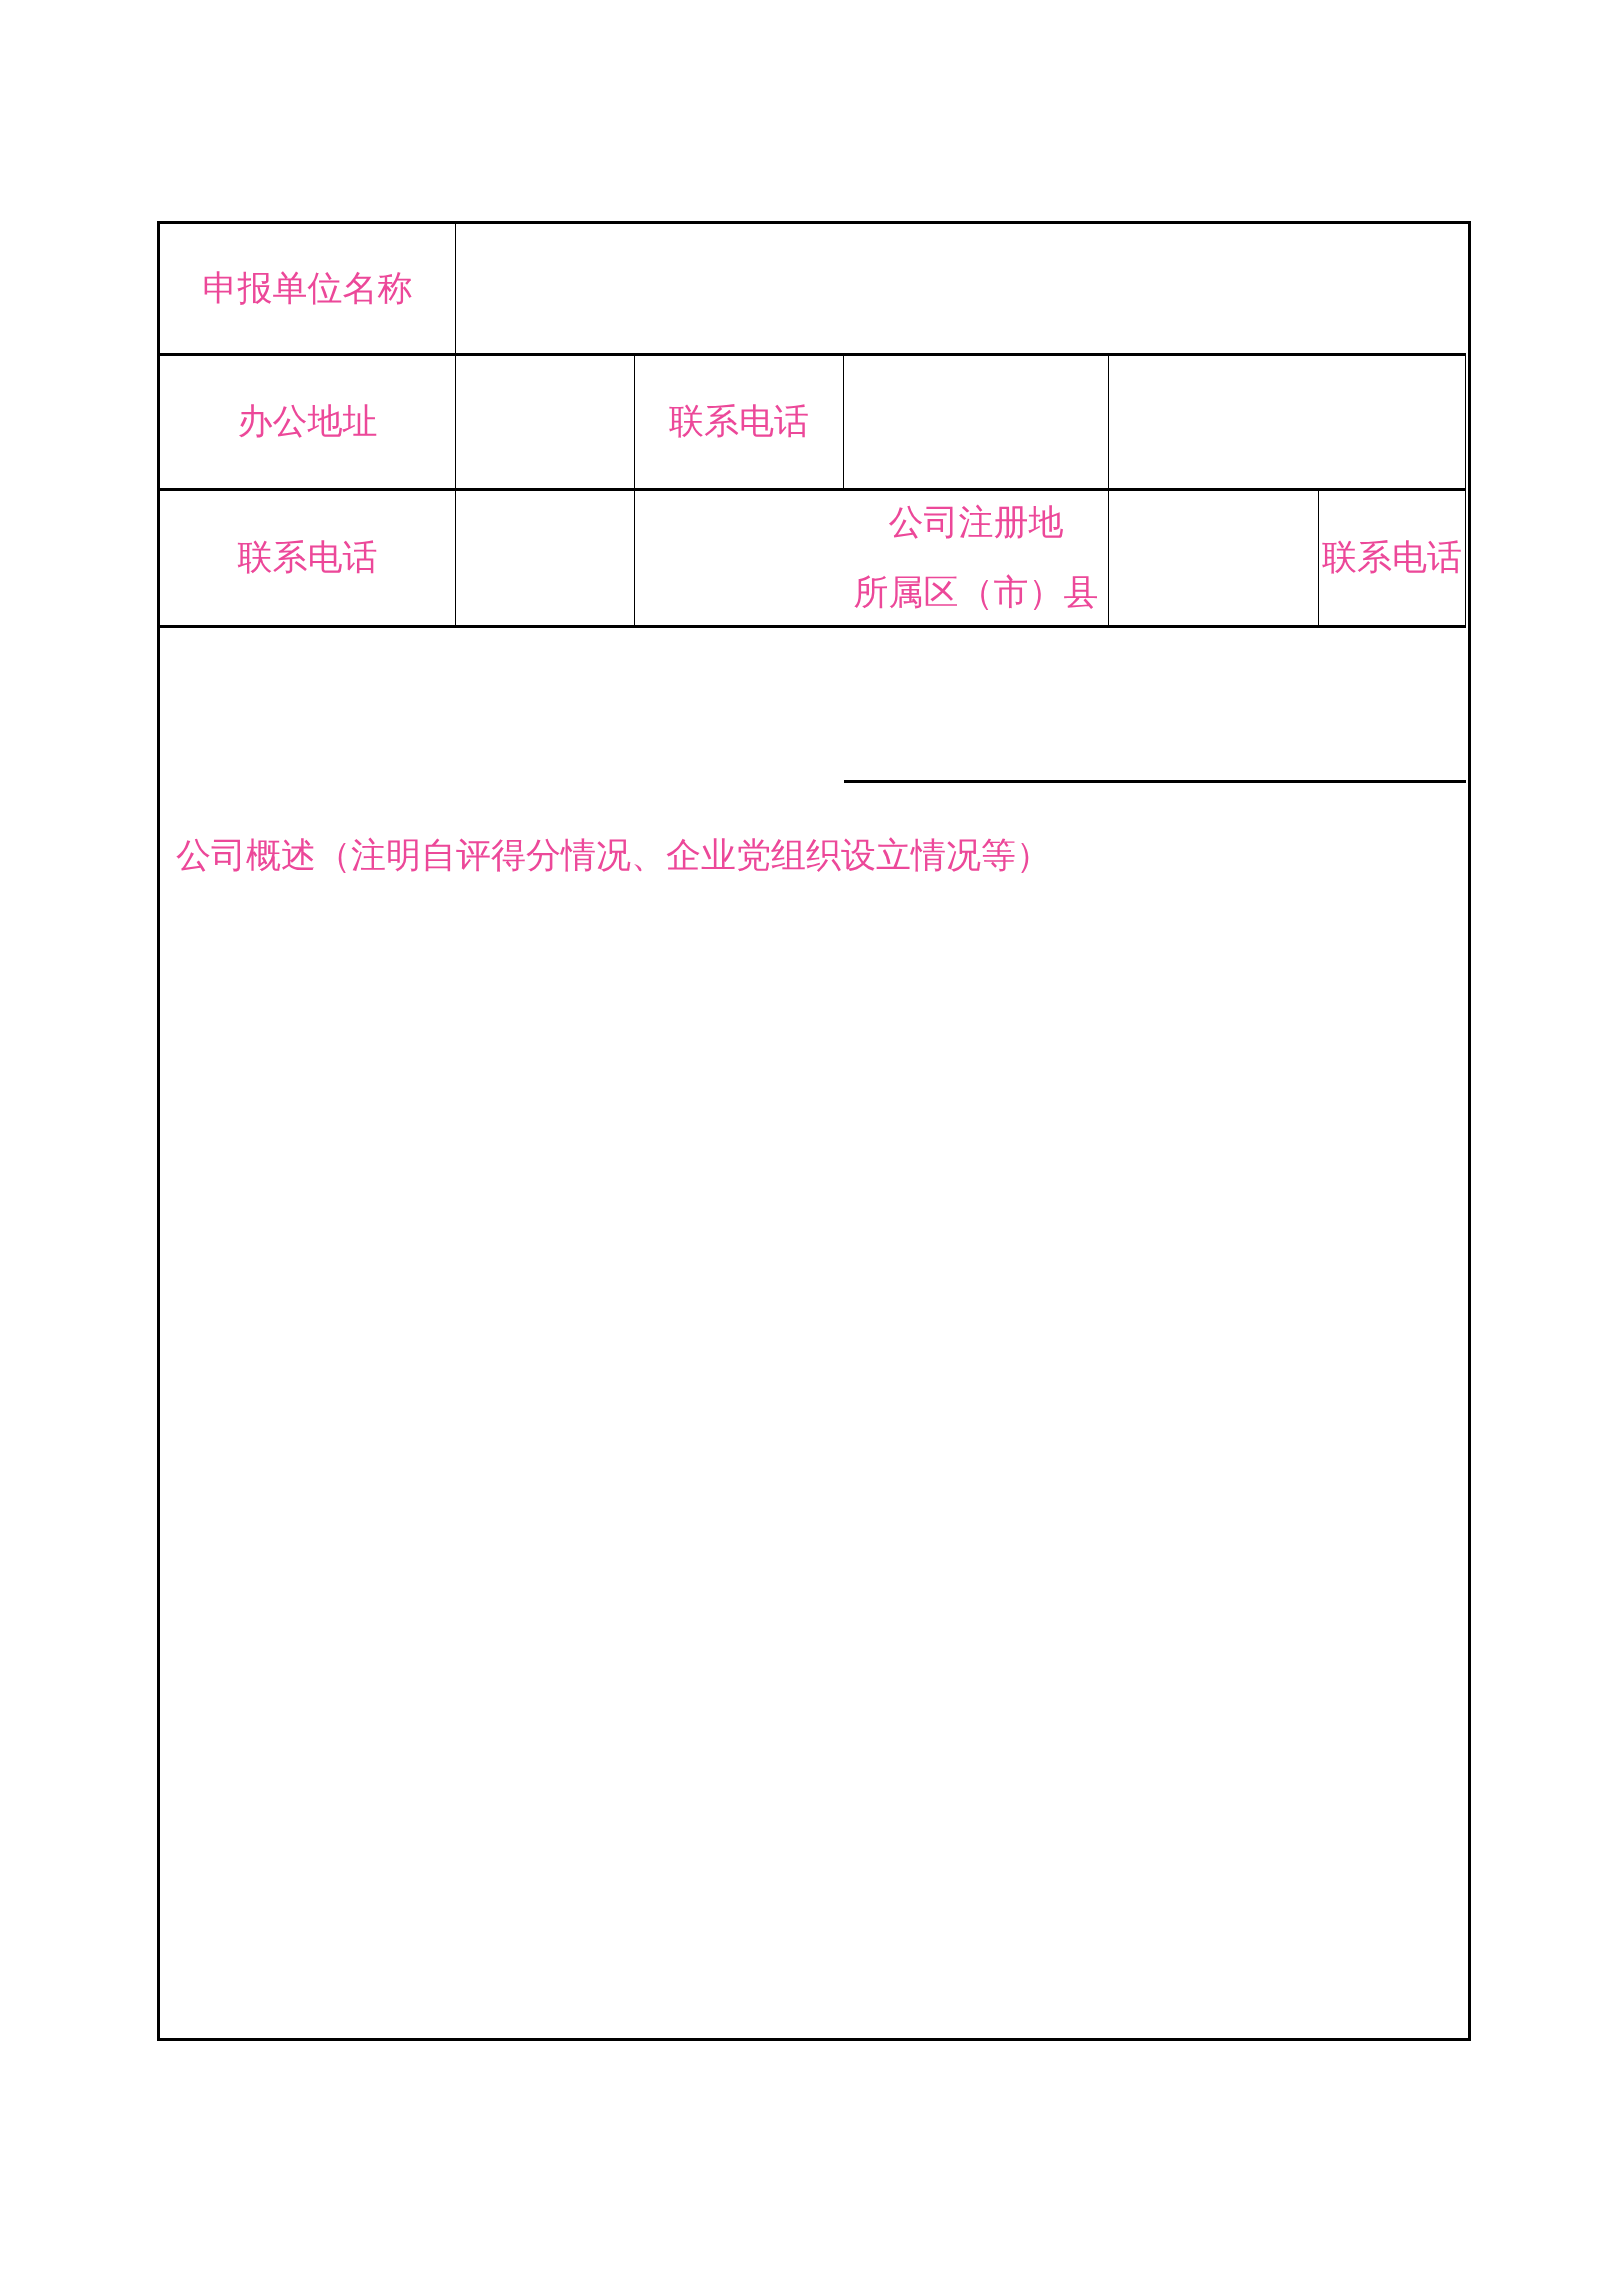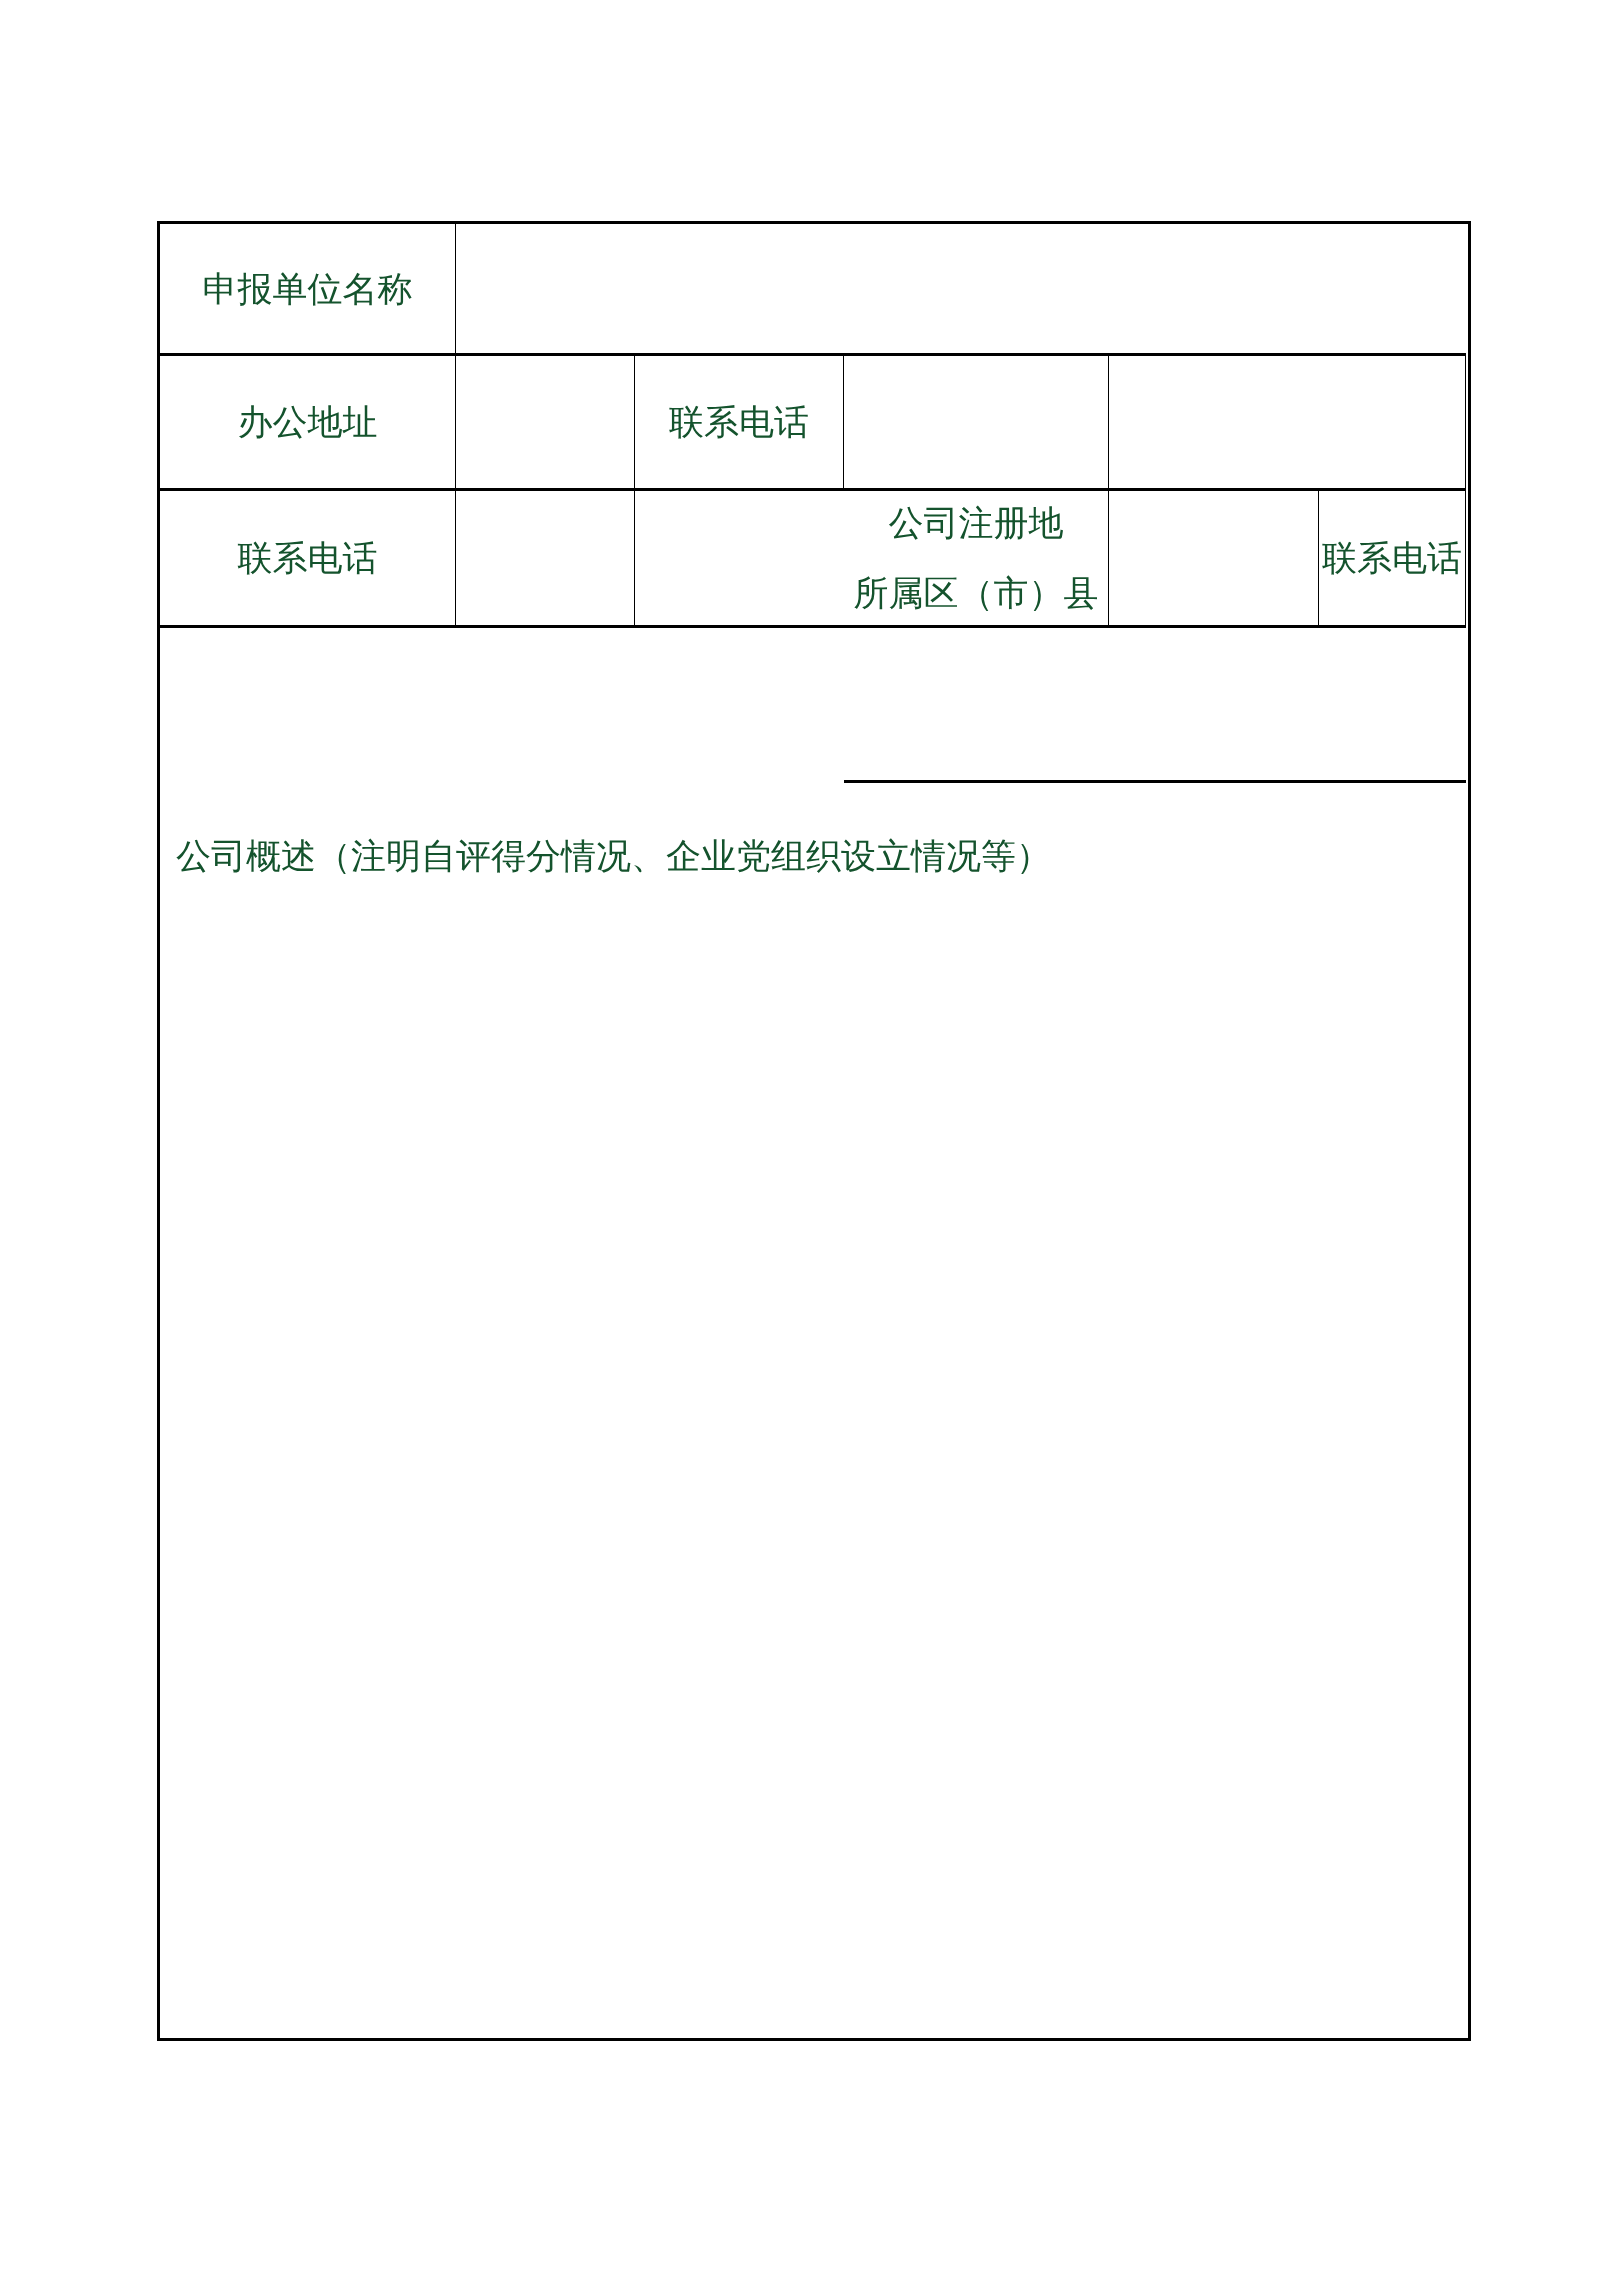--- a/index.html
+++ b/index.html
@@ -2,22 +2,22 @@
 <html style="font-size:14px"><head>
 <meta charset="utf-8">
 <style>
   * { margin: 0; padding: 0; box-sizing: border-box; }
   html, body { background: #ffffff; }
   .page {
     position: relative;
     width: 1492px;
     height: 2295px;
     background: #ffffff;
-    font-family: Liberation Sans, sans-serif;
-    color: #14532d;
+    font-family: Liberation Serif, serif;
+    color: #ec4899;
   }
   .form-table {
     position: absolute;
     left: 157px;
     top: 221px;
     width: 1314px;
     height: 1820px;
     border: 3.5px solid #000000;
     display: grid;
     grid-template-columns: 296px 179px 209px 265px 210px 147px;

